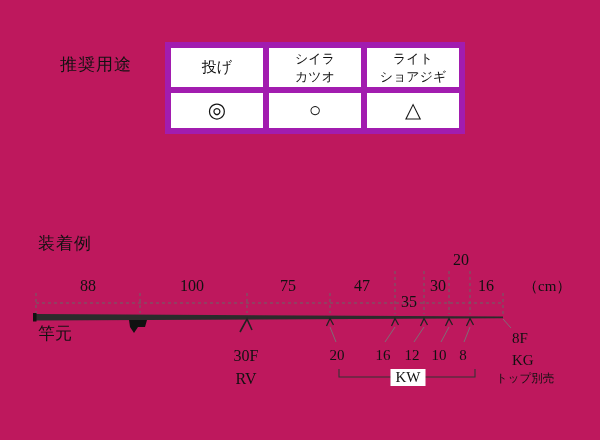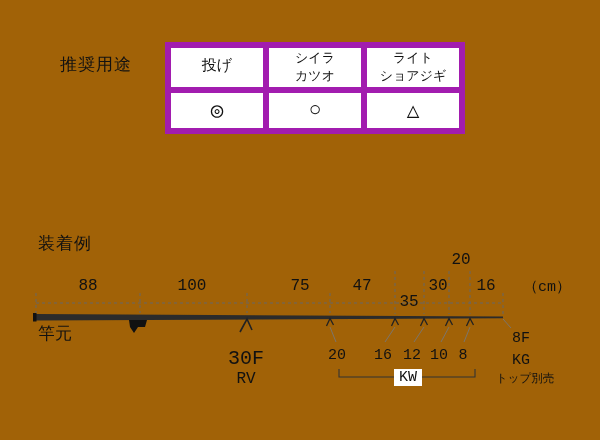--- a/index.html
+++ b/index.html
@@ -1,19 +1,19 @@
 <!DOCTYPE html>
 <html><head>
 <meta charset="utf-8">
 <style>
   * { margin:0; padding:0; box-sizing:border-box; }
   html,body { background:#fff; }
   .screen {
-    position:relative; width:600px; height:440px; background:#a16207;
-    font-family:Liberation Mono, monospace; color:#111;
+    position:relative; width:600px; height:440px; background:#be185d;
+    font-family:Liberation Serif, serif; color:#111;
     overflow:hidden;
   }
 
   
   .usage-label { position:absolute; left:60px; top:53px; font-size:17px; letter-spacing:1px; white-space:nowrap; }
   table.usage { position:absolute; left:165px; top:42px; border-collapse:collapse; table-layout:fixed; }
   table.usage th, table.usage td {
     border:6px solid #a21caf; width:98px; text-align:center; vertical-align:middle;
     font-weight:normal; background:#fff;
   }
@@ -99,31 +99,31 @@
     <line x1="424" y1="97" x2="414" y2="112" stroke="#777" stroke-width="0.9"></line>
     <line x1="449" y1="97" x2="441" y2="112" stroke="#777" stroke-width="0.9"></line>
     <line x1="470" y1="97" x2="464" y2="112" stroke="#777" stroke-width="0.9"></line>
     <line x1="503" y1="89" x2="511" y2="98" stroke="#777" stroke-width="0.9"></line>
 
     <polyline points="339,139 339,147 475,147 475,139" fill="none" stroke="#333" stroke-width="1.1"></polyline>
   </svg>
 
   <span class="num" style="left:88px;  top:277px;">88</span>
   <span class="num" style="left:192px; top:277px;">100</span>
-  <span class="num" style="left:300px; top:277px;">75</span>
+  <span class="num" style="left:288px; top:277px;">75</span>
   <span class="num" style="left:362px; top:277px;">47</span>
   <span class="num" style="left:409px; top:251px;margin-top:42px;">35</span>
   <span class="num" style="left:438px; top:277px;">30</span>
   <span class="num" style="left:461px; top:251px;">20</span>
   <span class="num" style="left:486px; top:277px;">16</span>
   <span class="unit">（cm）</span>
 
   <span class="butt-label">竿元</span>
 
-  <span class="gnum" style="left:246px; top:347px; font-size:20px;">30F</span>
+  <span class="gnum" style="left:246px; top:347px; font-size:16px;">30F</span>
   <span class="gnum" style="left:246px; top:370px; font-size:16px;">RV</span>
 
   <span class="gnum" style="left:337px; top:347px;">20</span>
   <span class="gnum" style="left:383px; top:347px;">16</span>
   <span class="gnum" style="left:412px; top:347px;">12</span>
   <span class="gnum" style="left:439px; top:347px;">10</span>
   <span class="gnum" style="left:463px; top:347px;">8</span>
   <span class="kw">KW</span>
 
   <span class="tipline" style="left:512px; top:330px;">8F</span>

